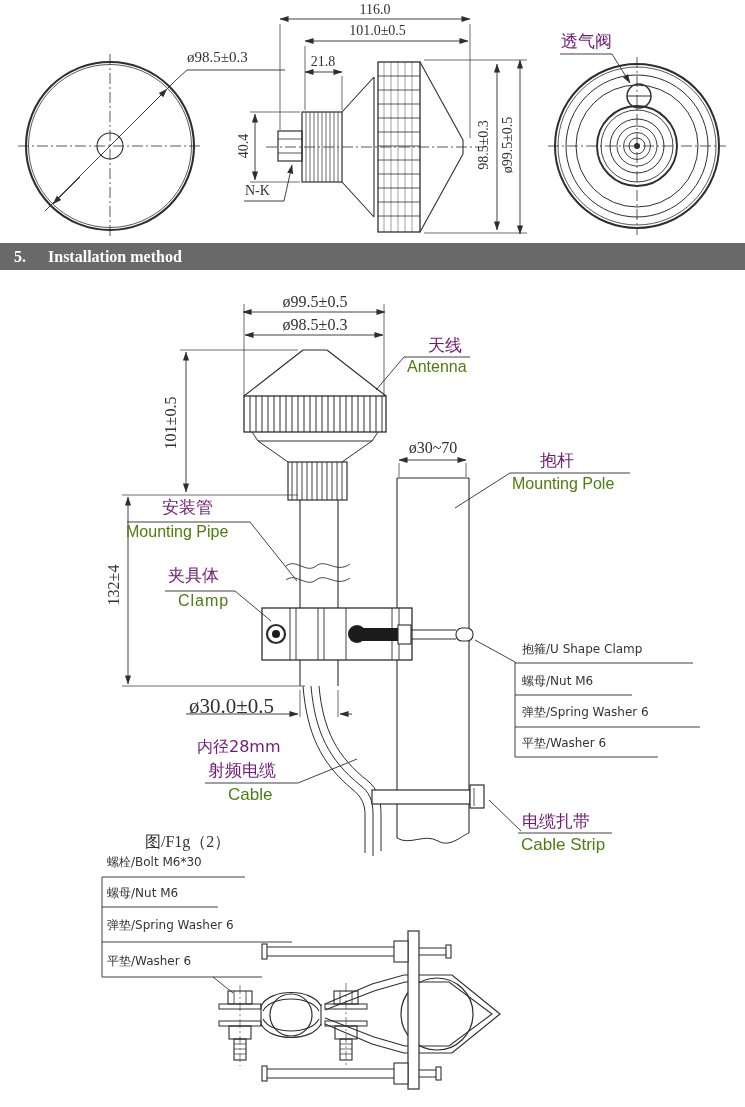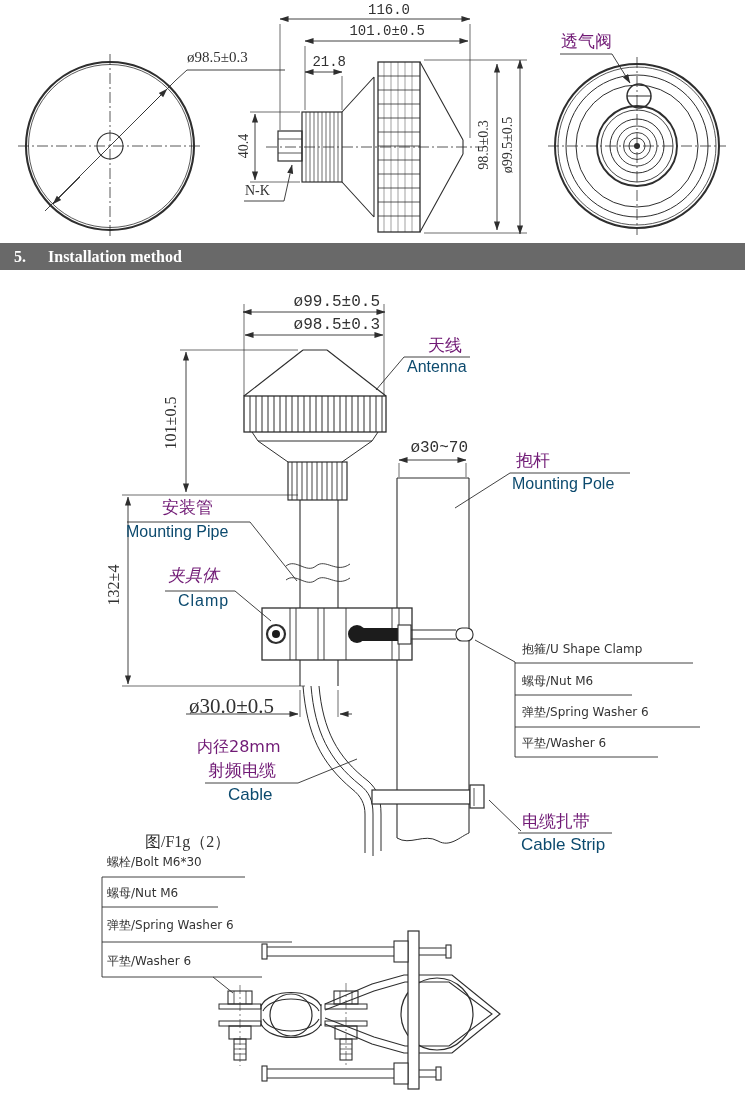--- a/index.html
+++ b/index.html
@@ -3,23 +3,23 @@
 <meta charset="utf-8">
 <style>
   html,body{margin:0;padding:0;background:#fff;}
   #page{position:relative;width:745px;height:1107px;background:#ffffff;overflow:hidden;
         font-family:"Liberation Sans",sans-serif;color:#333;}
   svg{position:absolute;left:0;top:0;}
   .txt{position:absolute;white-space:nowrap;line-height:1.05;}
   .dim{font-family:"Liberation Serif",serif;font-size:14px;color:#313131;}
   .dim-lg{font-family:"Liberation Serif",serif;font-size:16px;color:#313131;}
   .vtx{transform:translate(-50%,-50%) rotate(-90deg);}
-  .ctr{text-align:right;font-family:Liberation Mono, monospace;}
+  .ctr{text-align:center;}
   .zh{font-family:"DejaVu Sans",sans-serif;font-size:17px;color:#701a75;}
-  .en{font-family:"Liberation Sans",sans-serif;font-size:16px;color:#0c4a6e;}
+  .en{font-family:"Liberation Sans",sans-serif;font-size:16px;color:#4d7c0f;}
   .part{font-family:"DejaVu Sans",sans-serif;font-size:12px;color:#333;}
   .cap{font-family:"Liberation Serif",serif;font-size:16px;color:#333;}
   #secbar{position:absolute;left:0;top:243px;width:745px;height:27px;background:#696969;
           display:flex;align-items:center;font-family:"Liberation Serif",serif;
           font-weight:bold;font-size:16px;color:#ffffff;}
   #secbar .num{margin-left:14px;}
   #secbar .ttl{margin-left:22px;}
 </style>
 </head>
 <body>
@@ -208,26 +208,26 @@
 <div class="txt dim vtx" style="left:484px;top:145px;">98.5±0.3</div>
 <div class="txt dim vtx" style="left:508px;top:145px;">ø99.5±0.5</div>
 <div class="txt zh" style="left:561px;top:33px;">透气阀</div>
 
 <div class="txt dim-lg ctr" style="left:250px;top:294px;width:130px;">ø99.5±0.5</div>
 <div class="txt dim-lg ctr" style="left:250px;top:317px;width:130px;">ø98.5±0.3</div>
 <div class="txt zh" style="left:428px;top:337px;">天线</div>
 <div class="txt en" style="left:407px;top:359px;">Antenna</div>
 <div class="txt dim-lg vtx" style="left:171px;top:423px;">101±0.5</div>
 <div class="txt dim-lg ctr" style="left:398px;top:440px;width:70px;">ø30~70</div>
-<div class="txt zh" style="left:516px;top:452px;text-align:center;">抱杆</div>
+<div class="txt zh" style="left:540px;top:452px;text-align:center;">抱杆</div>
 <div class="txt en" style="left:512px;top:476px;">Mounting Pole</div>
 <div class="txt zh" style="left:162px;top:499px;">安装管</div>
 <div class="txt en" style="left:126px;top:524px;">Mounting Pipe</div>
 <div class="txt dim-lg vtx" style="left:114px;top:585px;">132±4</div>
-<div class="txt zh" style="left:168px;top:567px;font-style:italic;">夹具体</div>
+<div class="txt zh" style="left:168px;top:567px;">夹具体</div>
 <div class="txt en" style="left:178px;top:593px;letter-spacing:1px;">Clamp</div>
 <div class="txt dim-lg" style="left:189px;top:695px;font-size:21px;">ø30.0±0.5</div>
 <div class="txt zh" style="left:197px;top:714px;font-size:16px;margin-top:25px;">内径28mm</div>
 <div class="txt zh" style="left:208px;top:762px;">射频电缆</div>
 <div class="txt en" style="left:228px;top:786px;font-size:17px;">Cable</div>
 <div class="txt cap" style="left:145px;top:819px;margin-top:15px;">图/F1g（2）</div>
 
 <div class="txt part" style="left:522px;top:643px;">抱箍/U Shape Clamp</div>
 <div class="txt part" style="left:522px;top:675px;">螺母/Nut M6</div>
 <div class="txt part" style="left:522px;top:706px;">弹垫/Spring Washer 6</div>

